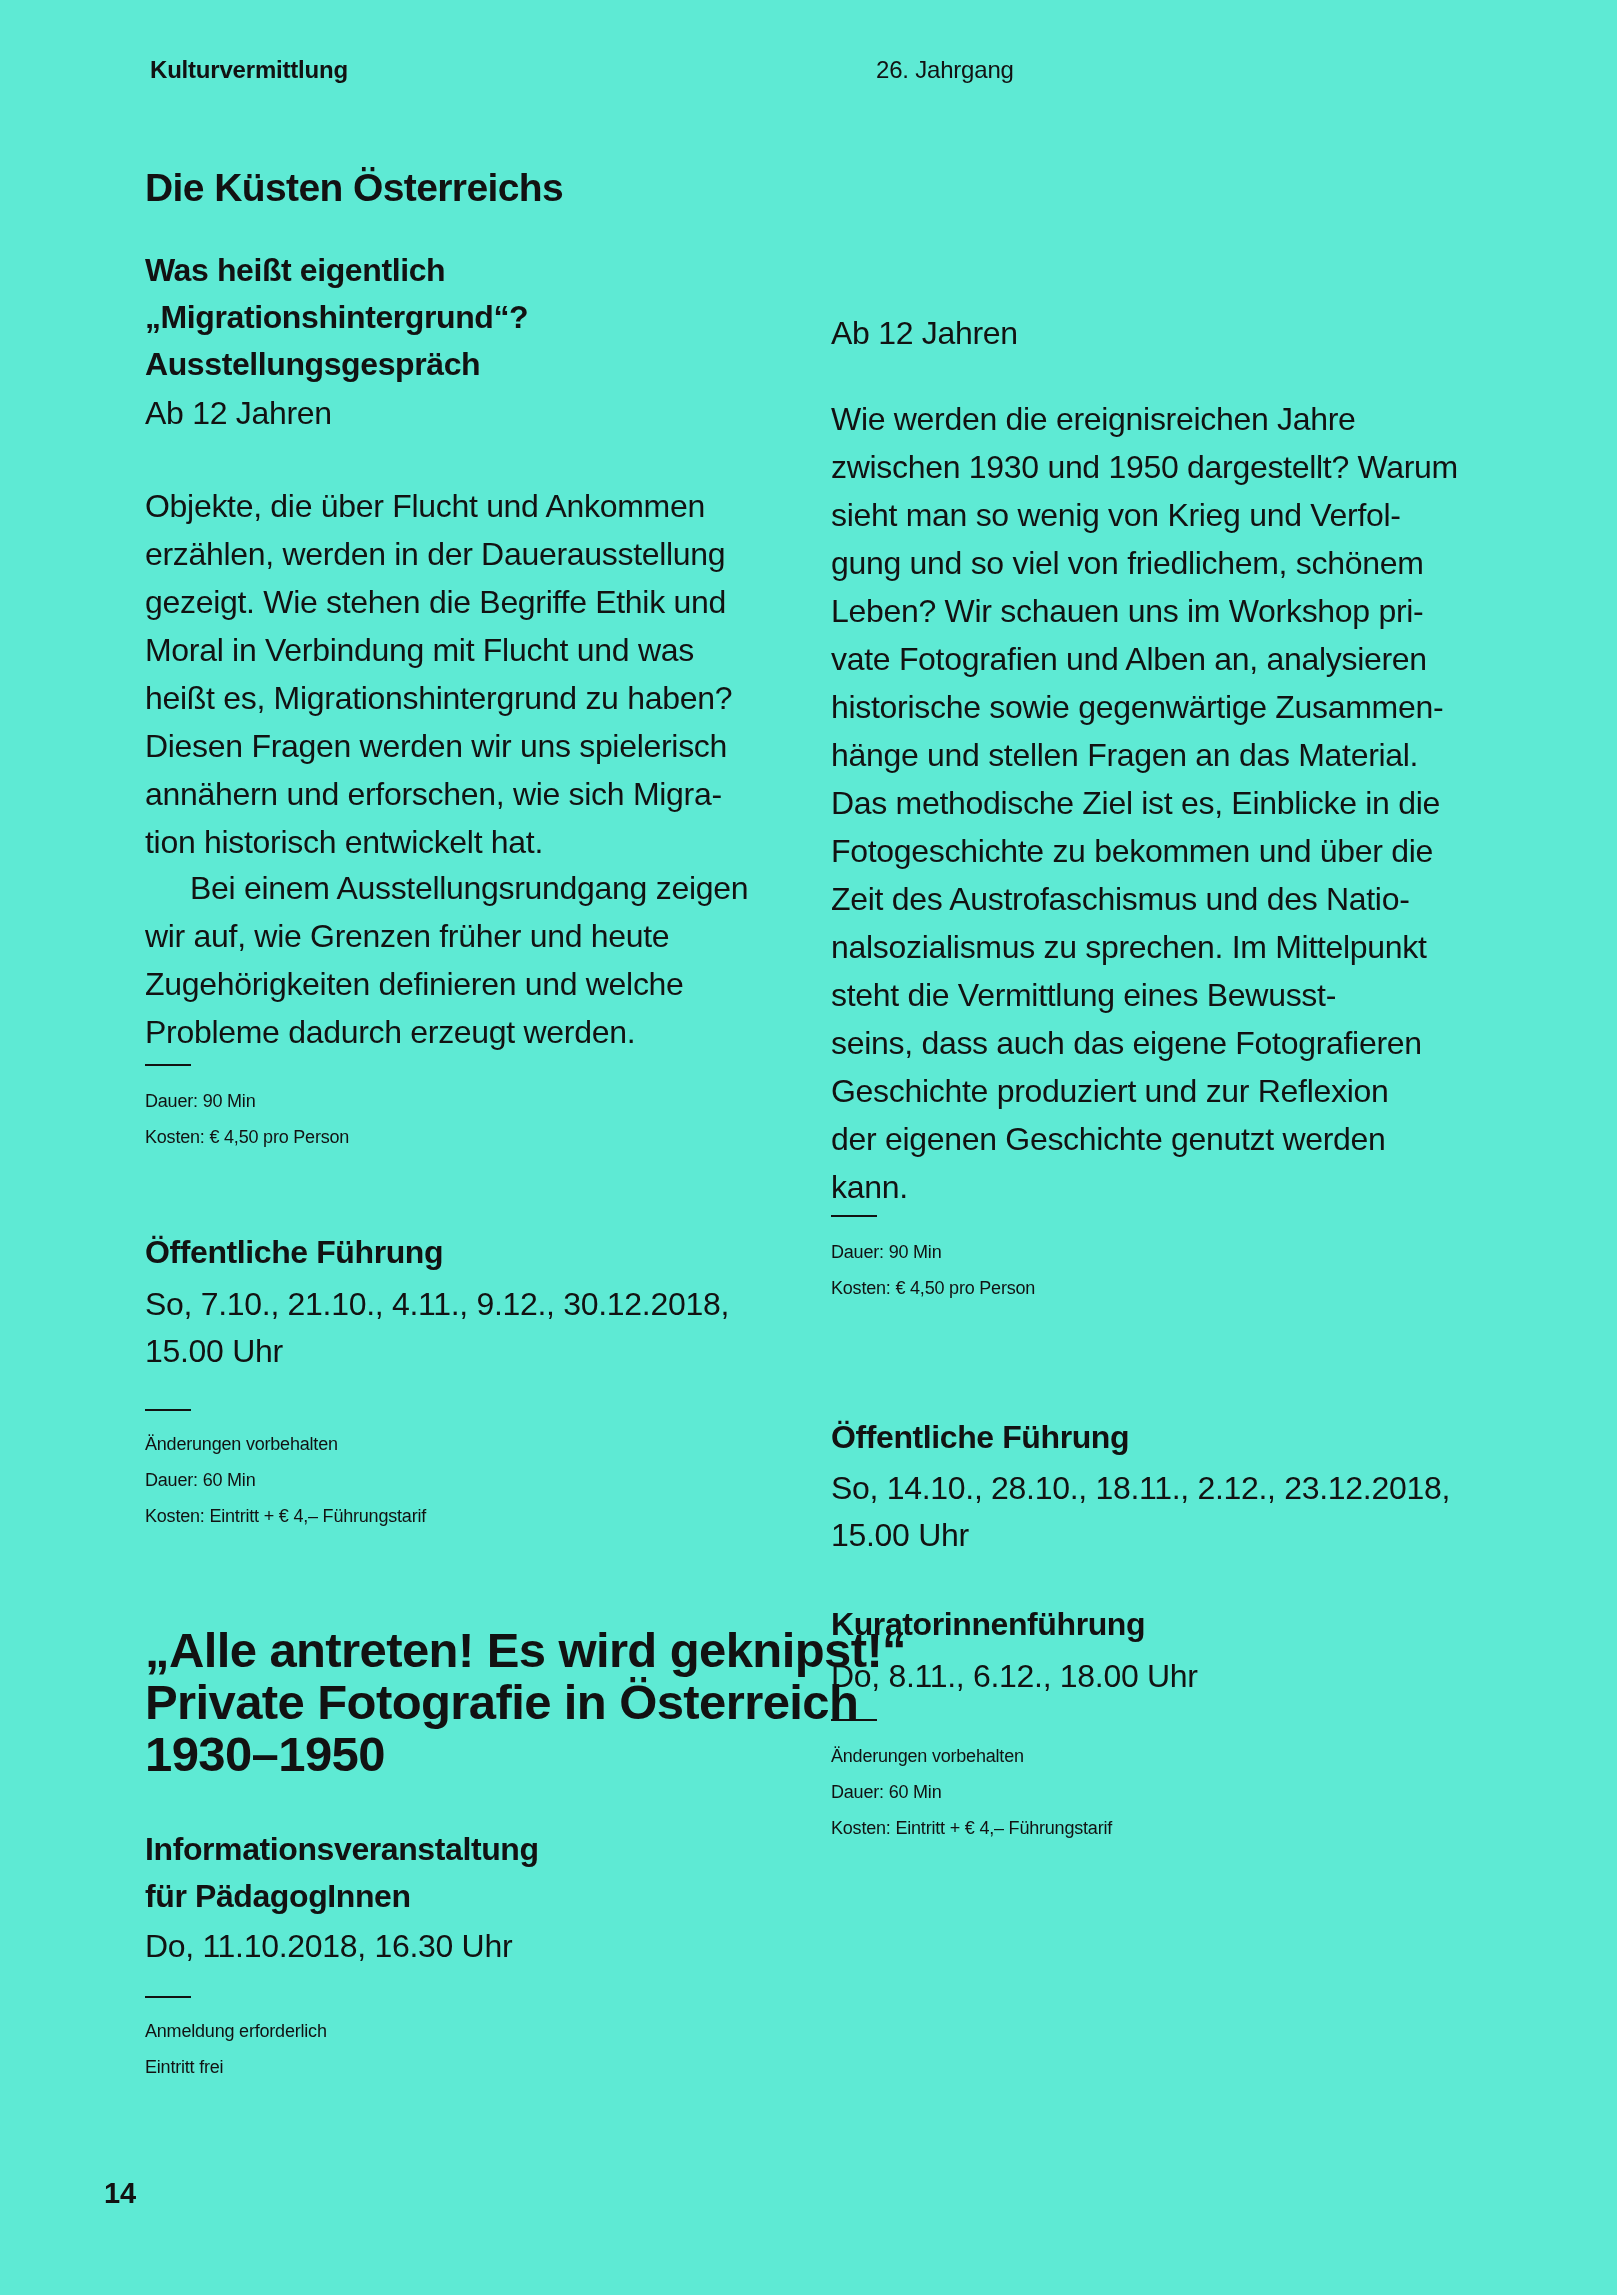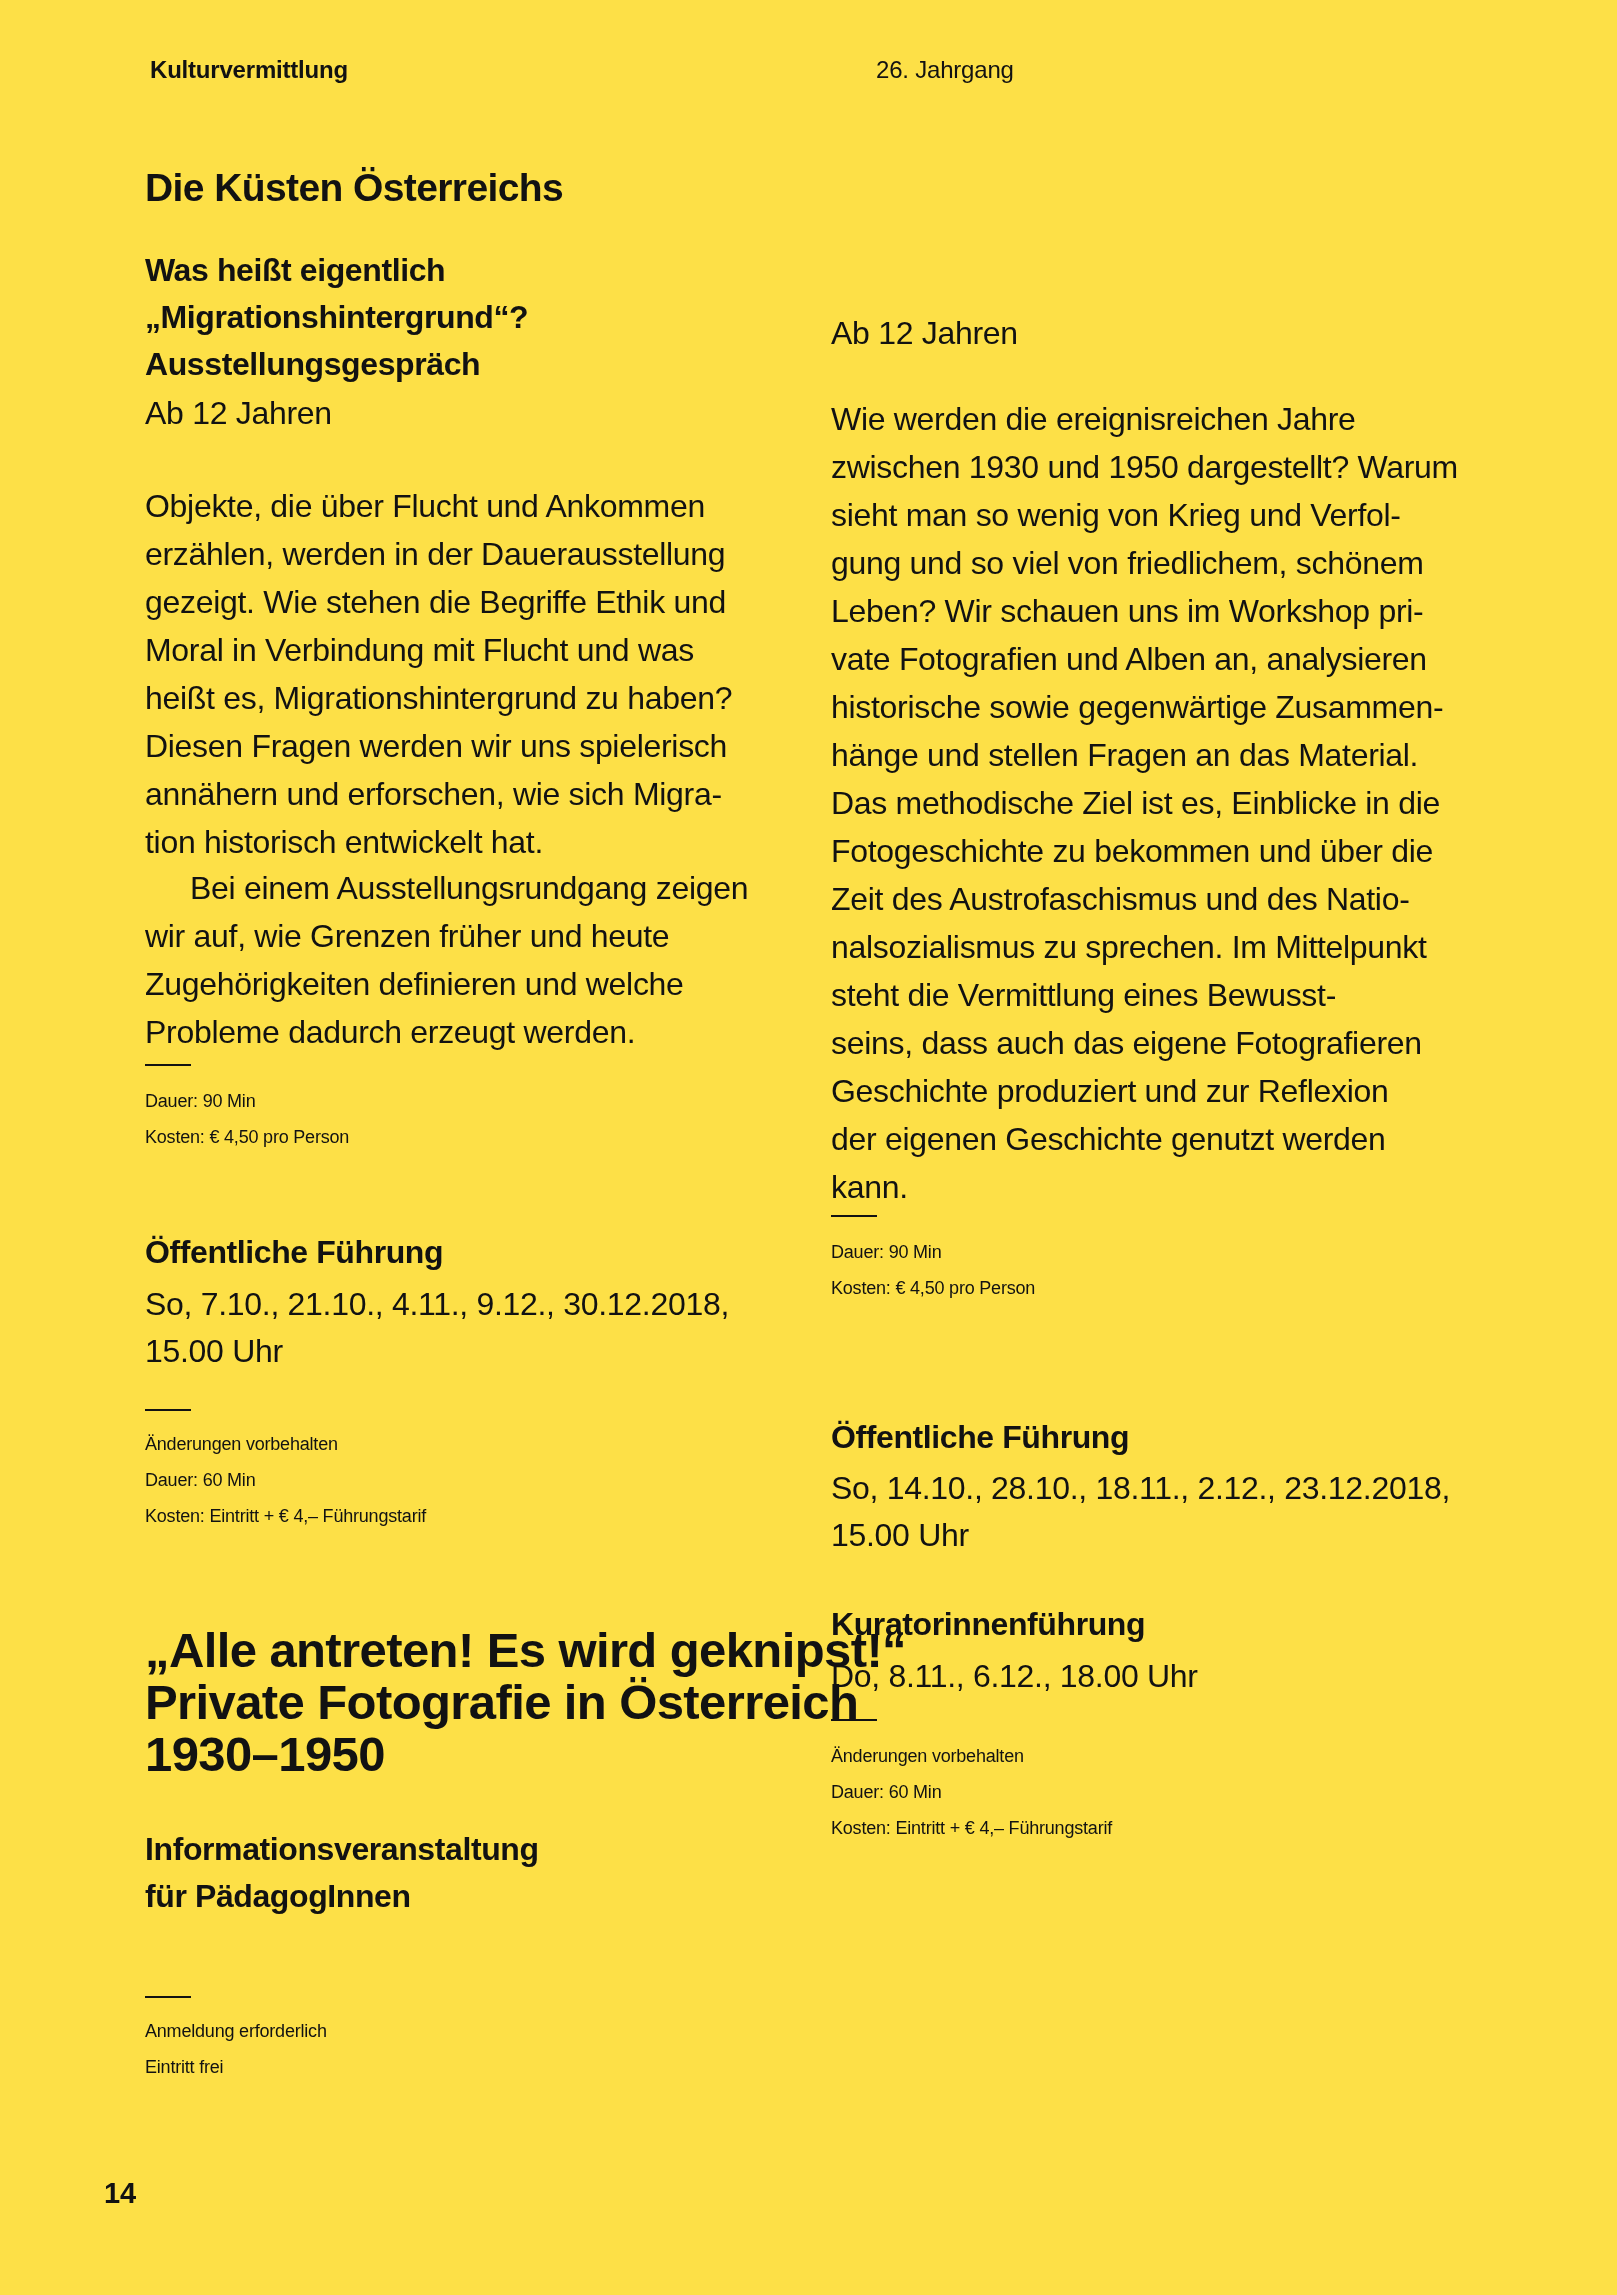--- a/index.html
+++ b/index.html
@@ -1,19 +1,19 @@
 <!DOCTYPE html>
 <html style="font-size:13px"><head>
 <meta charset="utf-8">
 <style>
   html,body{margin:0;padding:0;background:#e8e8e8;}
   .page{
     position:relative;
     width:1617px;height:2295px;
-    background:#fde047;
+    background:#5eead4;
     font-family:"Liberation Sans", sans-serif;
     color:#121212;
     overflow:hidden;
   }
   .abs{position:absolute;white-space:nowrap;}
   .hdr{font-size:24px;line-height:29px;letter-spacing:-0.2px;}
   .hdr.bold{font-weight:700;}
   .col-left{left:111px;margin-left:34px;}
   .col-right{left:831px;}
   .h1{font-size:39px;line-height:47px;font-weight:700;letter-spacing:-0.6px;}
@@ -55,20 +55,21 @@
   <div class="abs col-left dates" style="top:1281px;">So, 7.10., 21.10., 4.11., 9.12., 30.12.2018,<br>15.00 Uhr</div>
 
   <div class="abs col-left rule" style="top:1409px;"></div>
 
   <div class="abs col-left small" style="top:1426px;">Änderungen vorbehalten<br>Dauer: 60 Min<br>Kosten: Eintritt + € 4,– Führungstarif</div>
 
   <div class="abs col-left h1-multi" style="top:1624px;">„Alle antreten! Es wird geknipst!“<br>Private Fotografie in Österreich<br>1930–1950</div>
 
   <div class="abs col-left h2" style="top:1826px;">Informationsveranstaltung<br>für PädagogInnen</div>
 
+  <div class="abs col-left dates" style="top:1923px;">Do, 11.10.2018, 16.30 Uhr</div>
 
   <div class="abs col-left rule" style="top:1996px;"></div>
 
   <div class="abs col-left small" style="top:2013px;">Anmeldung erforderlich<br>Eintritt frei</div>
 
 
   <div class="abs col-right age" style="top:310px;">Ab 12 Jahren</div>
 
   <div class="abs col-right body" style="top:395px;">Wie werden die ereignisreichen Jahre<br>zwischen 1930 und 1950 dargestellt? Warum<br>sieht man so wenig von Krieg und Verfol-<br>gung und so viel von friedlichem, schönem<br>Leben? Wir schauen uns im Workshop pri-<br>vate Fotografien und Alben an, analysieren<br>historische sowie gegenwärtige Zusammen-<br>hänge und stellen Fragen an das Material.<br>Das methodische Ziel ist es, Einblicke in die<br>Fotogeschichte zu bekommen und über die<br>Zeit des Austrofaschismus und des Natio-<br>nalsozialismus zu sprechen. Im Mittelpunkt<br>steht die Vermittlung eines Bewusst-<br>seins, dass auch das eigene Fotografieren<br>Geschichte produziert und zur Reflexion<br>der eigenen Geschichte genutzt werden<br>kann.</div>
 

